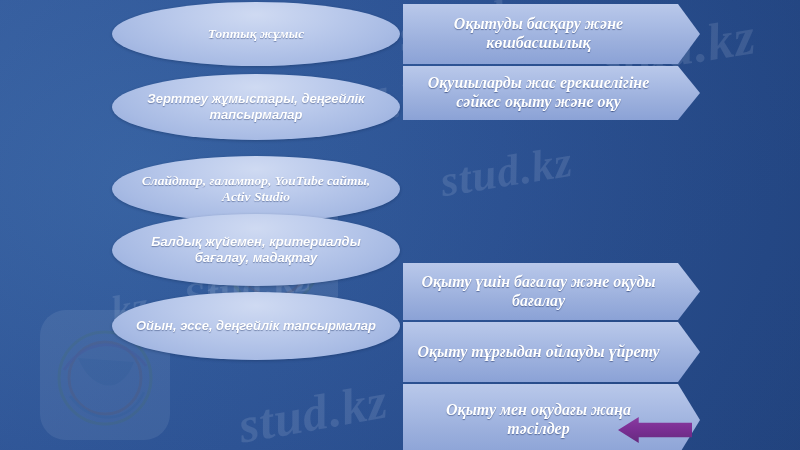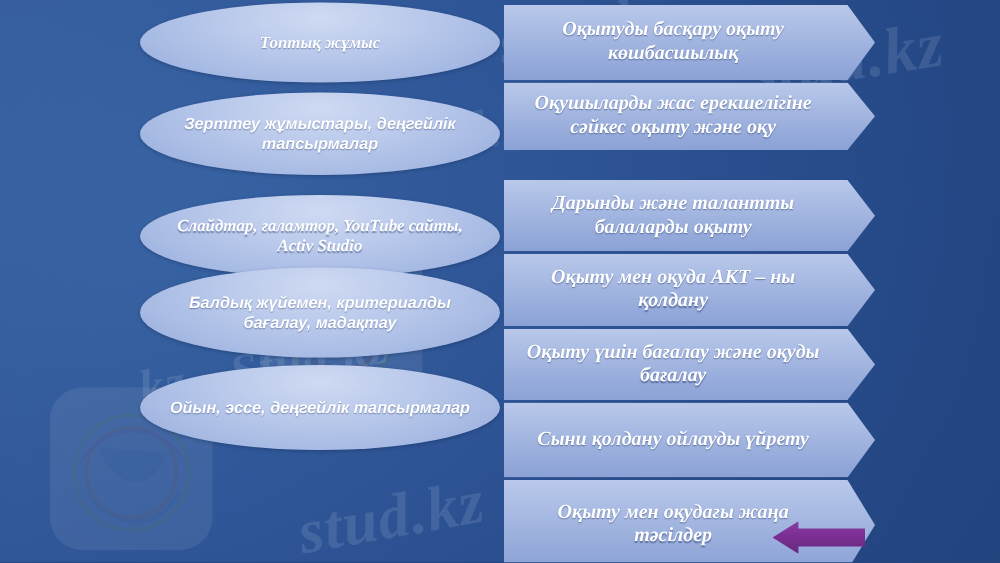--- a/index.html
+++ b/index.html
@@ -160,41 +160,35 @@
   <div class="ellipse sans" style="top:214px; height:72px;">
     <span class="etxt">Балдық жүйемен, критериалды бағалау, мадақтау</span>
   </div>
 
   <div class="ellipse sans" style="top:292px; height:68px;">
     <span class="etxt">Ойын, эссе, деңгейлік тапсырмалар</span>
   </div>
 
 
   <div class="chevron" style="top:4px; height:60px;">
-    <span class="ctxt">Оқытуды басқару оқыту көшбасшылық</span>
+    <span class="ctxt">Оқытуды басқару және көшбасшылық</span>
   </div>
 
   <div class="chevron" style="top:66px; height:54px;">
     <span class="ctxt">Оқушыларды жас ерекшелігіне сәйкес оқыту және оқу</span>
   </div>
 
-  <div class="chevron" style="top:144px; height:57px;">
-    <span class="ctxt">Дарынды және талантты балаларды оқыту</span>
-  </div>
 
-  <div class="chevron" style="top:203px; height:58px;">
-    <span class="ctxt">Оқыту мен оқуда АКТ – ны қолдану</span>
-  </div>
 
   <div class="chevron" style="top:263px; height:57px;">
     <span class="ctxt">Оқыту үшін бағалау және оқуды бағалау</span>
   </div>
 
   <div class="chevron" style="top:322px; height:60px;">
-    <span class="ctxt">Сыни қолдану ойлауды үйрету</span>
+    <span class="ctxt">Оқыту тұрғыдан ойлауды үйрету</span>
   </div>
 
   <div class="chevron" style="top:384px; height:72px;justify-content:center;">
     <span class="ctxt">Оқыту мен оқудағы жаңа тәсілдер</span>
   </div>
 
   <div class="purple-arrow"></div>
 
 </div>
 

